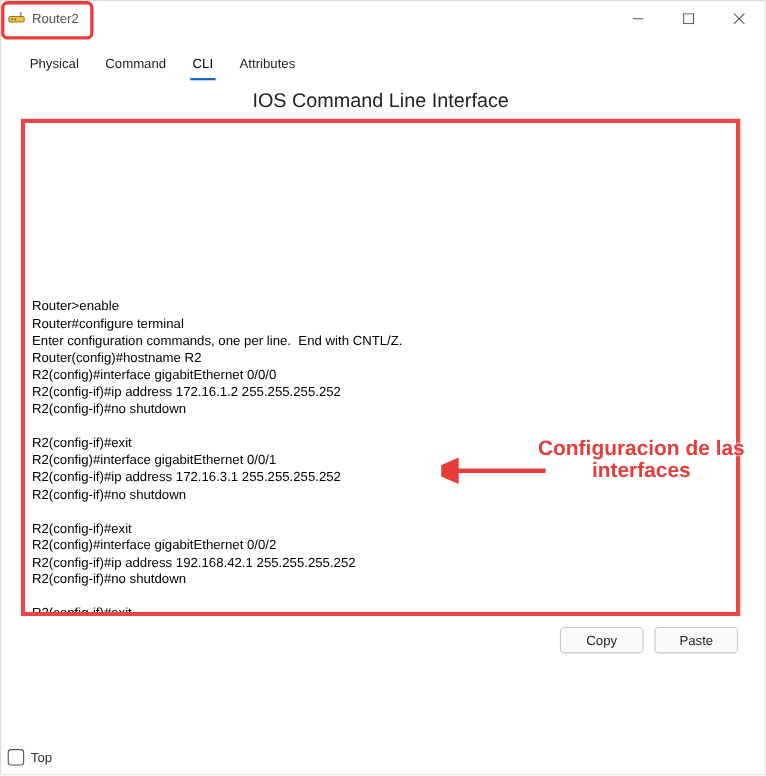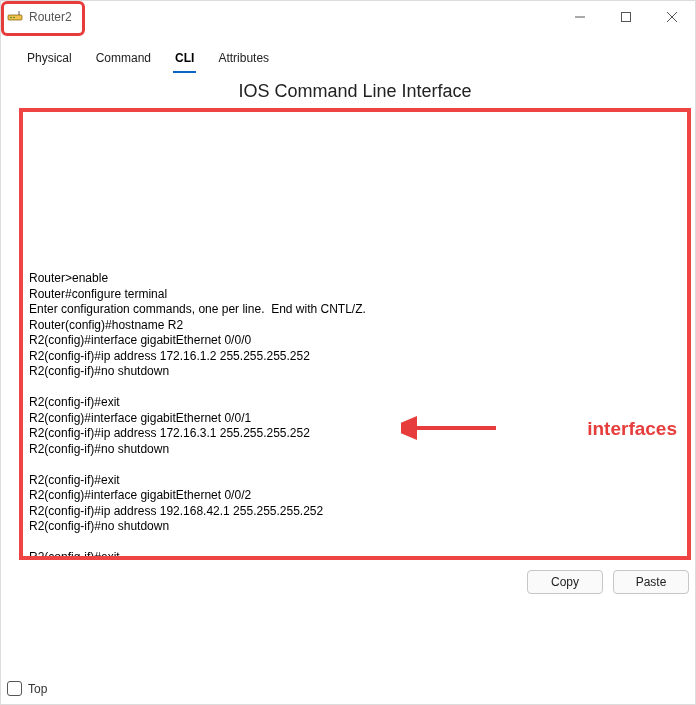--- a/index.html
+++ b/index.html
@@ -5,24 +5,24 @@
   html,body{margin:0;padding:0;font-family:"Segoe UI",Tahoma,sans-serif;font-size:12px;color:#222;background:#fff}
   .window{width:696px;height:705px;position:relative;background:#fff;border:1px solid #dcdcdc;box-sizing:border-box}
   .titlebar{height:32px;display:flex;align-items:center;justify-content:space-between;padding:0 0 0 6px}
   .title-left{display:flex;align-items:center;gap:6px}
   .title-text{color:#555;font-size:12px}
   .win-controls{display:flex;height:100%}
   .win-btn{width:46px;display:flex;align-items:center;justify-content:center;color:#555}
   .win-btn svg{width:10px;height:10px;stroke:#555;fill:none;stroke-width:1}
   .title-highlight{position:absolute;left:0;top:0;width:78px;height:29px;border:3px solid #e73c3c;border-radius:6px;pointer-events:none}
   .app-icon{width:16px;height:16px;display:inline-block}
-  .content{padding:6px 0 0 14px;box-sizing:border-box}
+  .content{padding:6px 18px 0 14px;box-sizing:border-box}
   .tabs{display:flex;gap:20px;font-size:12px;padding:8px 10px 0 10px}
   .tab{padding:4px 2px 6px 2px;color:#222;cursor:pointer}
-  .tab.active{border-bottom:2px solid #0a66c2;color:#000;font-weight:700}
+  .tab.active{border-bottom:2px solid #0a66c2;color:#000;font-weight:400}
   .tab-pane{margin-top:6px}
   .cli-title{text-align:center;font-size:18px;margin:8px 0 6px 0}
   .terminal-wrap{position:relative;margin:0 4px}
   .terminal{border:4px solid #ef4444;height:452px;overflow:auto;font-family:Liberation Sans, sans-serif;font-size:12px;line-height:15.5px;padding:4px 6px;white-space:pre;box-sizing:border-box;color:#000;background:#fff}
   .btn-row{display:flex;justify-content:flex-end;gap:10px;margin:10px 6px 0 0}
   .btn{border:1px solid #c7c7c7;border-radius:4px;background:#fafafa;padding:4px 0;width:74px;text-align:center;font-size:12px;cursor:pointer}
   .footer{position:absolute;left:6px;bottom:8px;display:flex;align-items:center;gap:6px;font-size:12px;color:#333}
   .chk{width:13px;height:13px;border:1px solid #555;border-radius:3px;background:#fff;display:inline-block}
   .annotation{position:absolute;right:18px;top:398px;font-size:19px;font-weight:700;color:#e73c3c;text-shadow:0 0 2px #fff,0 0 2px #fff;white-space:nowrap;text-align:center;line-height:20px;pointer-events:none}
   .arrow{position:absolute;left:400px;top:413px;pointer-events:none}
@@ -127,16 +127,16 @@
 
   <svg class="arrow" width="100" height="30">
     <defs>
         <marker id="ah" markerWidth="8" markerHeight="8" refX="2" refY="3" orient="auto">
           <path d="M0,0 L0,6 L7,3 z" fill="#e73c3c"></path>
         </marker>
       </defs>
     <line x1="95" y1="14" x2="8" y2="14" stroke="#e73c3c" stroke-width="4" marker-end="url(#ah)"></line>
   </svg>
   <div class="annotation">
-    <br><span>interfaces</span>
+    <span>Configuracion de las</span><br><span>interfaces</span>
   </div>
 
 </div>
 
 </body></html>

